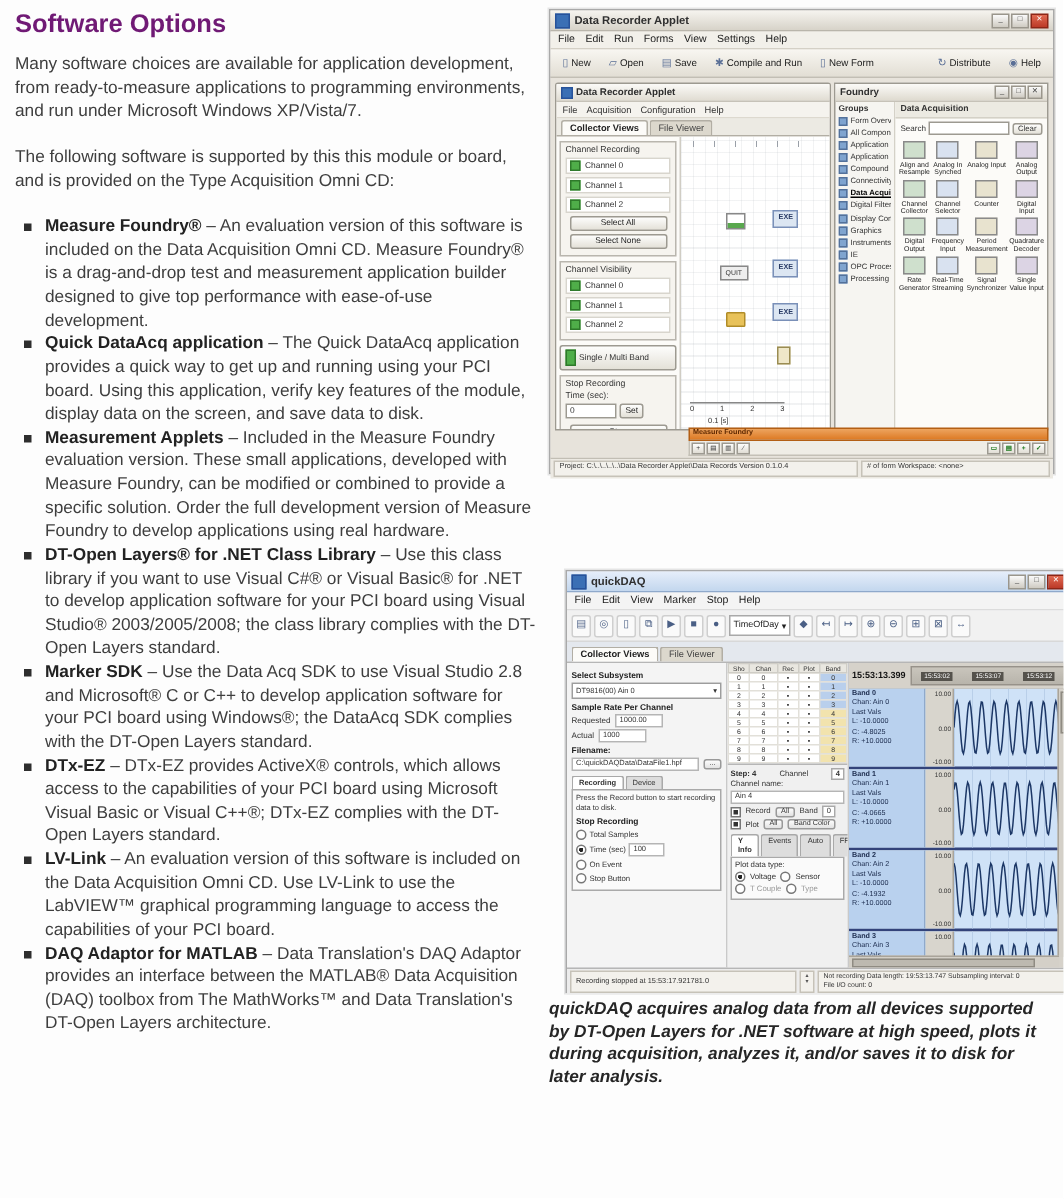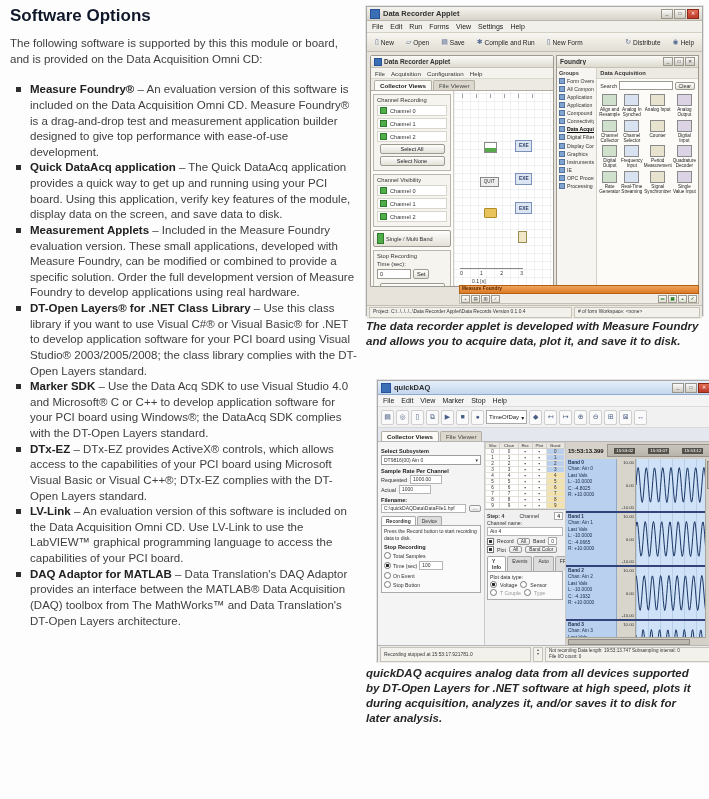--- a/index.html
+++ b/index.html
@@ -1,20 +1,20 @@
 <!DOCTYPE html>
 <html><head>
 <meta charset="utf-8">
 <style>
   html,body{margin:0;padding:0;background:#fff;}
   .page{position:relative;width:709px;height:799px;background:#fdfdfd;overflow:hidden;
         font-family:"Liberation Sans",sans-serif;color:#3e3e3e;}
   
   .col-left{position:absolute;left:10px;top:6px;width:350px;}
-  .h1{font-size:17px;font-weight:bold;color:#0f172a;margin:0 0 10px 0;}
+  .h1{font-size:17px;font-weight:bold;color:#701a75;margin:0 0 10px 0;}
   .para{font-size:11.5px;line-height:1.36;margin:0 0 15px 0;}
   ul.blist{list-style:none;margin:0;padding:0 0 0 6px;font-size:11.5px;line-height:1.36;}
   ul.blist li{position:relative;padding-left:14px;margin:0;}
   ul.blist li .sqbullet{position:absolute;left:0;top:5px;width:5px;height:5px;background:#2e2e2e;}
   ul.blist b{color:#222;}
   
   .col-right{position:absolute;left:366px;top:3px;width:287px;height:799px;}
   .caption{position:absolute;left:0;width:337px;font-size:11.5px;font-weight:bold;
            font-style:italic;color:#262626;line-height:1.3;}
   .cap1{top:316px;} .cap2{top:663px;}
@@ -199,37 +199,38 @@
            background:#f3f1ec;color:#333;overflow:hidden;white-space:nowrap;}
   .updn{width:8px;border:1px solid #c6c2b8;background:#f3f1ec;font-size:4px;text-align:center;line-height:1.1;color:#555;}
 </style>
 </head>
 <body>
 
 <div class="page">
 
   <div class="col-left">
     <h1 class="h1">Software Options</h1>
-    <p class="para">The following software is supported by this this module or board, and is provided on the Data Acquisition Omni CD:</p>
+    <p class="para">Many software choices are available for application development, from ready-to-measure applications to programming environments, and run under Microsoft Windows XP/Vista/7.</p>
+    <p class="para">The following software is supported by this this module or board, and is provided on the Type Acquisition Omni CD:</p>
     <ul class="blist">
 
         <li>
         <span class="sqbullet"></span><b>Measure Foundry®</b><span> – An evaluation version of this software is included on the Data Acquisition Omni CD. Measure Foundry® is a drag-and-drop test and measurement application builder designed to give top performance with ease-of-use development.</span>
       </li>
         <li>
         <span class="sqbullet"></span><b>Quick DataAcq application</b><span> – The Quick DataAcq application provides a quick way to get up and running using your PCI board. Using this application, verify key features of the module, display data on the screen, and save data to disk.</span>
       </li>
         <li>
         <span class="sqbullet"></span><b>Measurement Applets</b><span> – Included in the Measure Foundry evaluation version. These small applications, developed with Measure Foundry, can be modified or combined to provide a specific solution. Order the full development version of Measure Foundry to develop applications using real hardware.</span>
       </li>
         <li>
         <span class="sqbullet"></span><b>DT-Open Layers® for .NET Class Library</b><span> – Use this class library if you want to use Visual C#® or Visual Basic® for .NET to develop application software for your PCI board using Visual Studio® 2003/2005/2008; the class library complies with the DT-Open Layers standard.</span>
       </li>
         <li>
-        <span class="sqbullet"></span><b>Marker SDK</b><span> – Use the Data Acq SDK to use Visual Studio 4.0 and Microsoft® C or C++ to develop application software for your PCI board using Windows®; the DataAcq SDK complies with the DT-Open Layers standard.</span>
+        <span class="sqbullet"></span><b>Marker SDK</b><span> – Use the Data Acq SDK to use Visual Studio 2.8 and Microsoft® C or C++ to develop application software for your PCI board using Windows®; the DataAcq SDK complies with the DT-Open Layers standard.</span>
       </li>
         <li>
         <span class="sqbullet"></span><b>DTx-EZ</b><span> – DTx-EZ provides ActiveX® controls, which allows access to the capabilities of your PCI board using Microsoft Visual Basic or Visual C++®; DTx-EZ complies with the DT-Open Layers standard.</span>
       </li>
         <li>
         <span class="sqbullet"></span><b>LV-Link</b><span> – An evaluation version of this software is included on the Data Acquisition Omni CD. Use LV-Link to use the LabVIEW™ graphical programming language to access the capabilities of your PCI board.</span>
       </li>
         <li>
         <span class="sqbullet"></span><b>DAQ Adaptor for MATLAB</b><span> – Data Translation's DAQ Adaptor provides an interface between the MATLAB® Data Acquisition (DAQ) toolbox from The MathWorks™ and Data Translation's DT-Open Layers architecture.</span>
       </li>
@@ -571,21 +572,20 @@
           </div>
         </div>
       </div>
 
       <div class="f1status">
         <span class="sseg grow">Project:   C:\..\..\..\..\Data Recorder Applet\Data Records  Version 0.1.0.4</span>
         <span class="sseg" style="width:118px;"># of form Workspace: &lt;none&gt;</span>
       </div>
     </div>
 
-    <div class="caption cap1">The data recorder applet is developed with Measure Foundry and allows you to acquire data, plot it, and save it to disk.</div>
 
     <div class="winframe fig2">
       <div class="tbar">
         <span class="appicon"></span>
         <span class="ttext">quickDAQ</span>
         <span class="wbtns">
           <span class="wbtn">_</span>
           <span class="wbtn">□</span>
           <span class="wbtn close">✕</span>
         </span>

